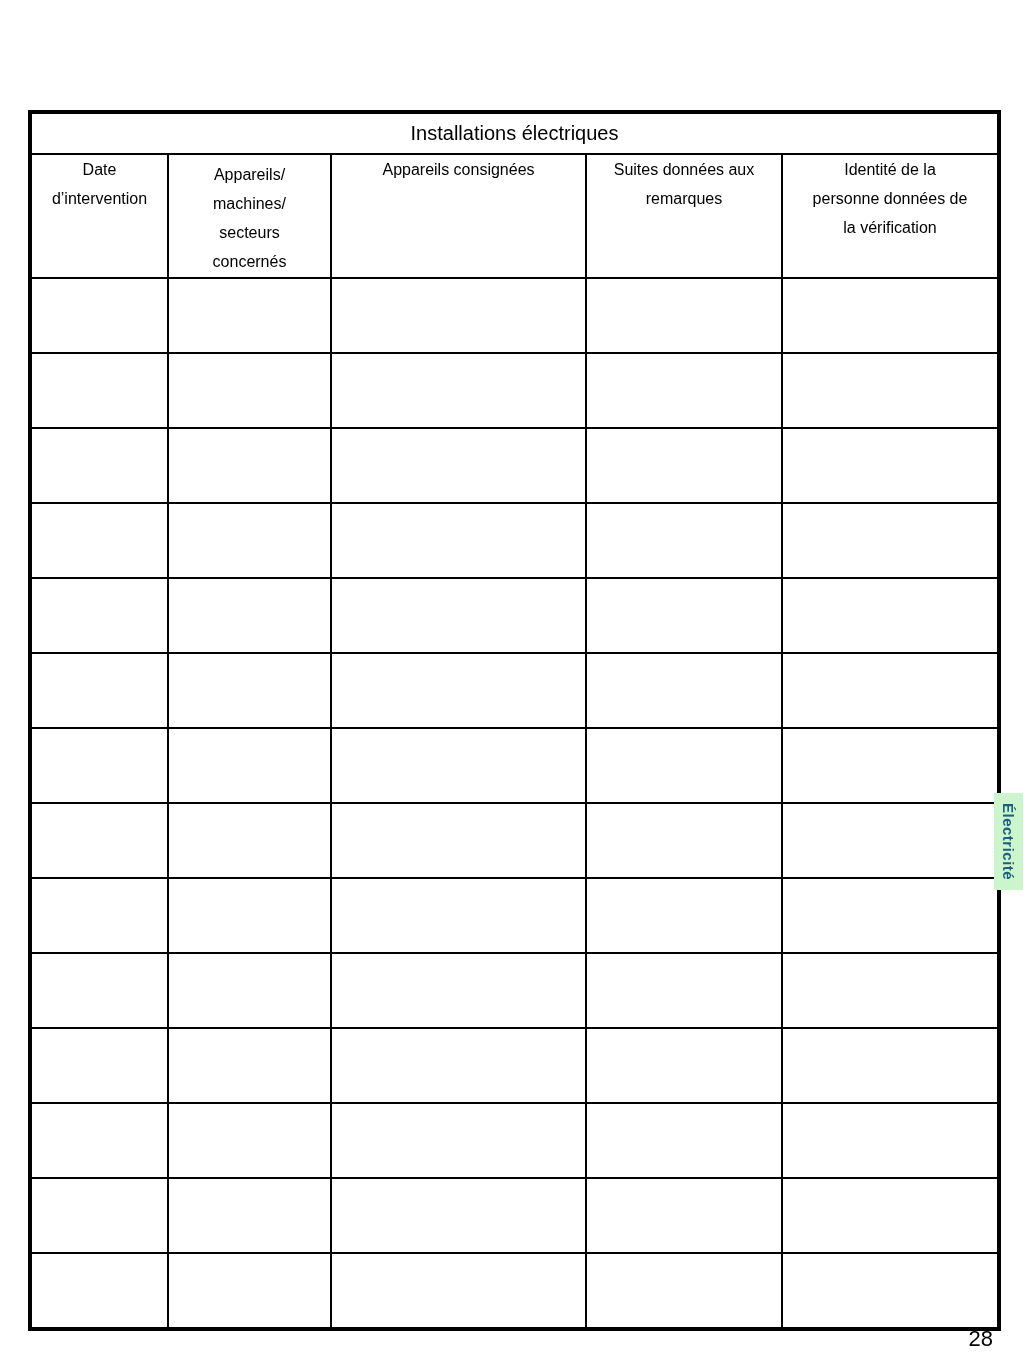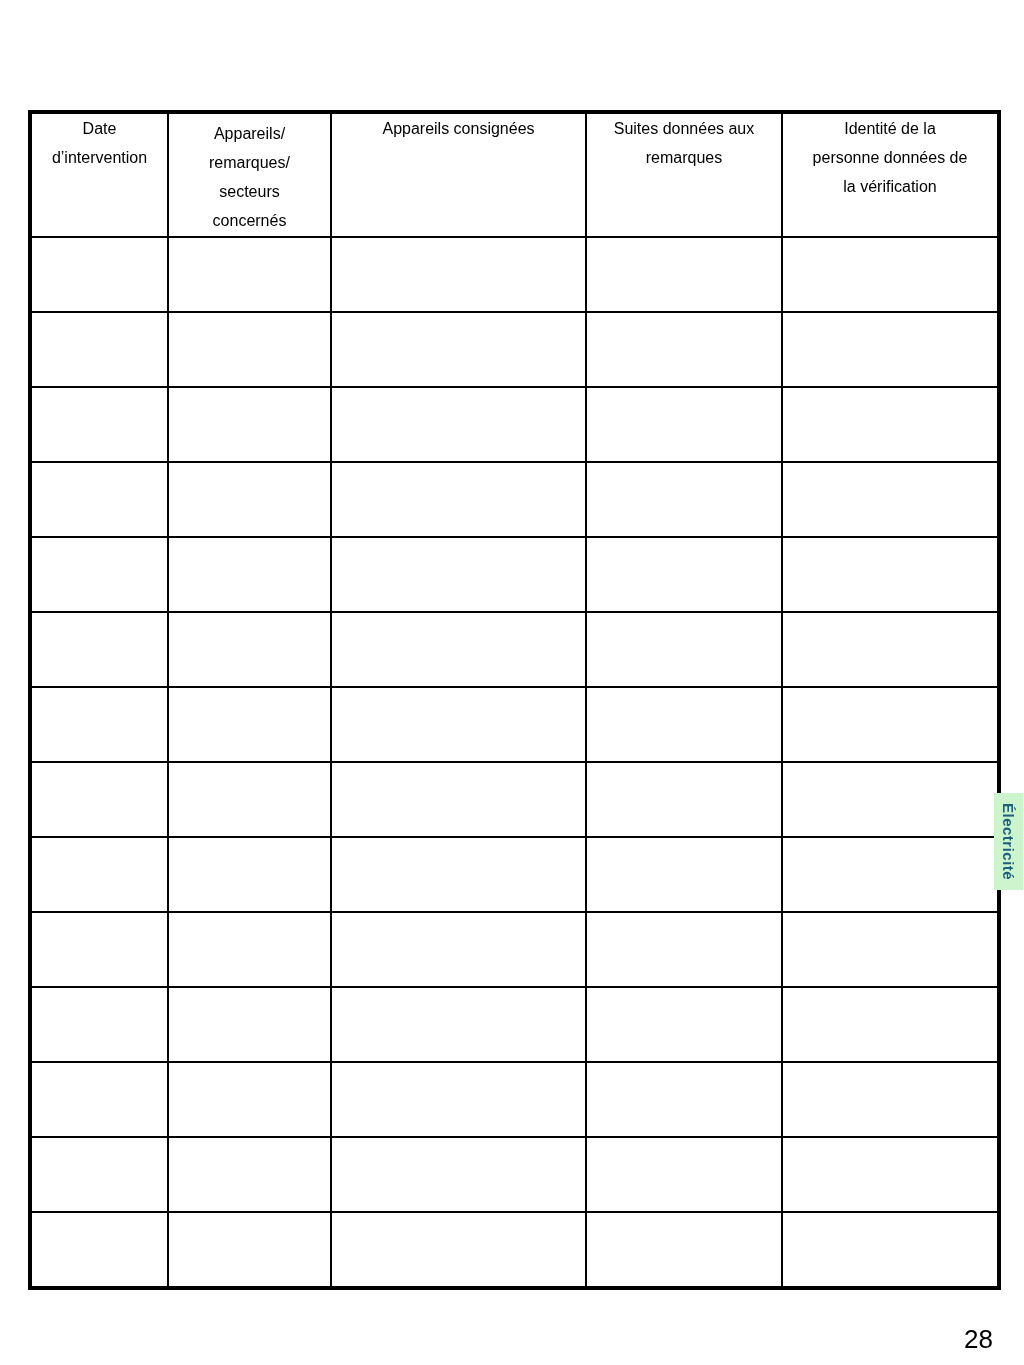--- a/index.html
+++ b/index.html
@@ -70,44 +70,47 @@
     text-orientation: mixed;
     font-size: 15px;
     font-weight: 700;
     letter-spacing: 0.5px;
     z-index: 2;
   }
   .page-number {
     position: absolute;
     top: 1322px;
     right: 31px;
-    font-size: 26px;
+    font-size: 22px;
     line-height: 34px;
     color: #000000;
   }
 </style>
 </head>
 <body>
 
 <div class="sheet">
 
   <table class="main-table">
     <colgroup>
       <col style="width:138px">
       <col style="width:163px">
       <col style="width:255px">
       <col style="width:196px">
       <col style="width:217px">
     </colgroup>
     <thead>
+      <tr>
+        <td class="title-cell" colspan="5">Installations électriques</td>
+      </tr>
       <tr class="header-row">
         <th>Date
 d’intervention</th>
         <th class="col-appareils">Appareils/
-remarques/
+machines/
 secteurs
 concernés</th>
         <th>Appareils consignées</th>
         <th>Suites données aux
 remarques</th>
         <th>Identité de la
 personne données de
 la vérification</th>
       </tr>
     </thead>

